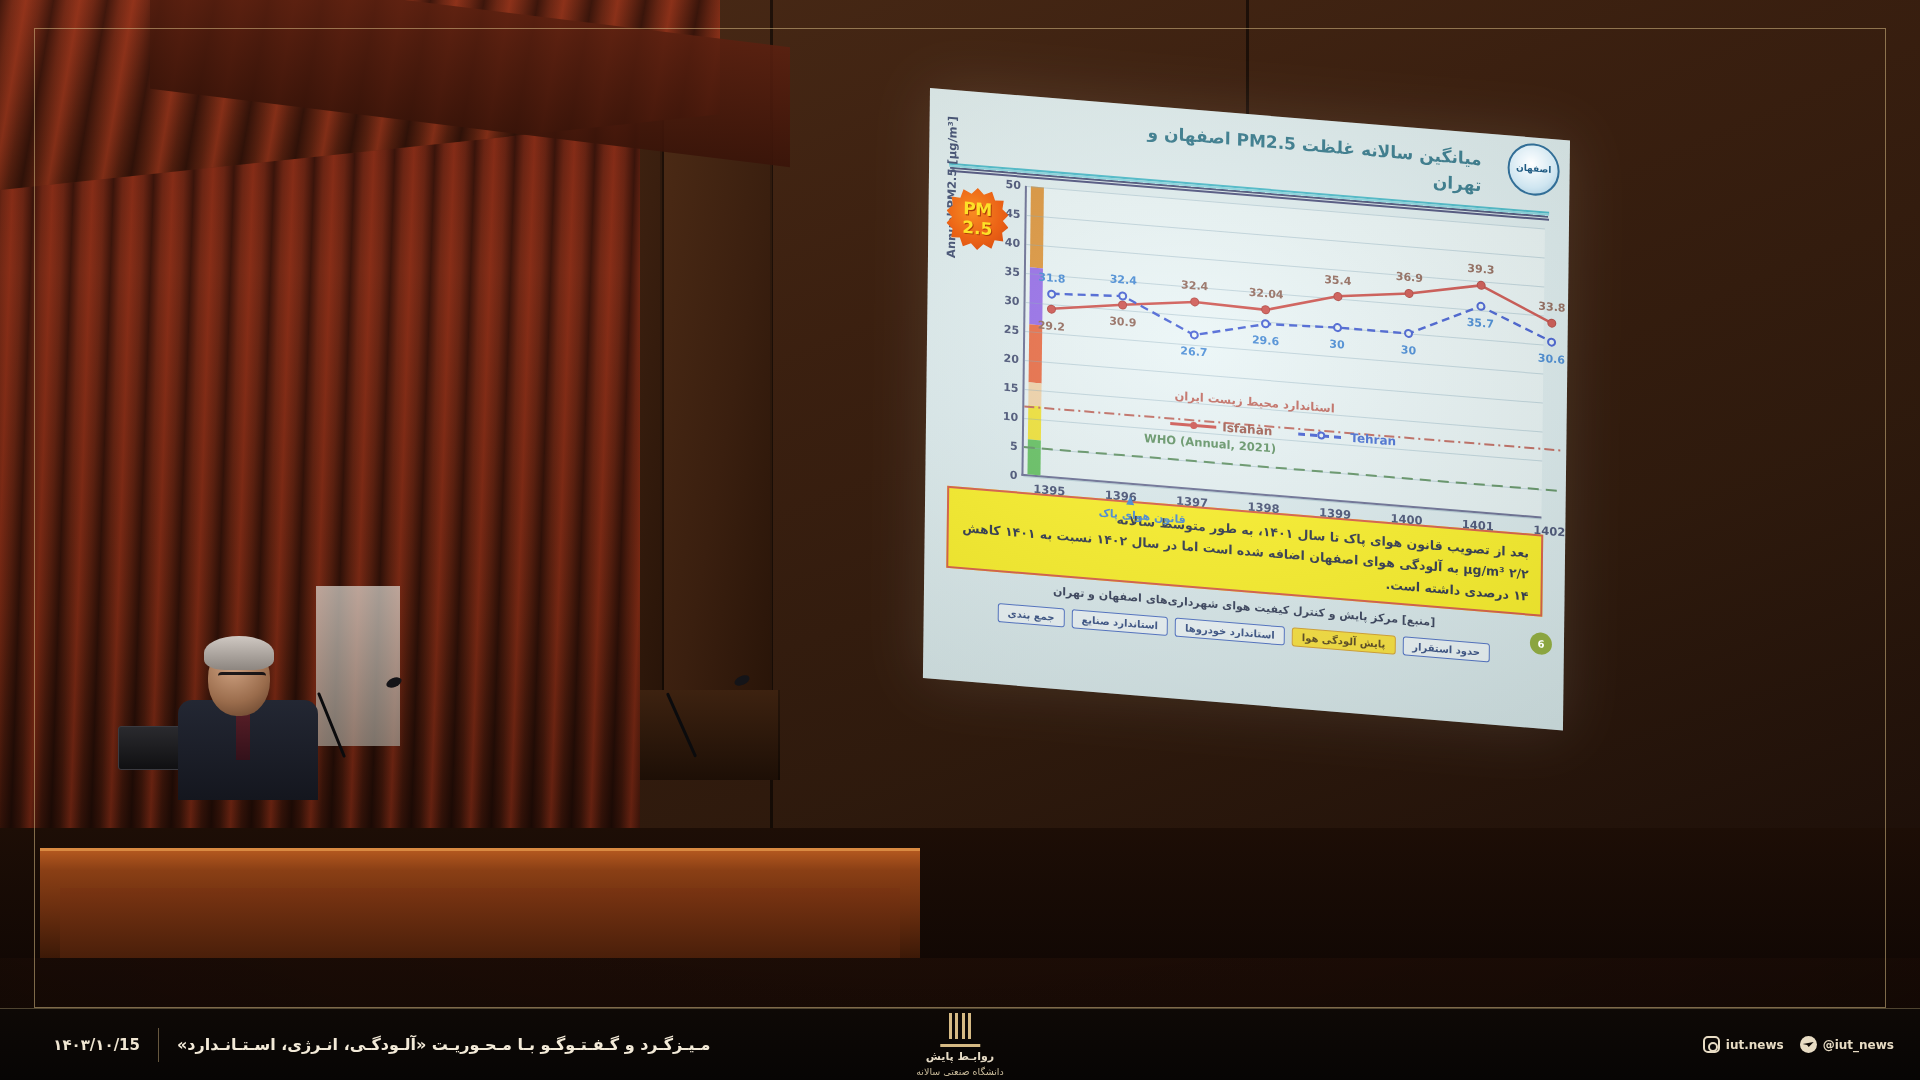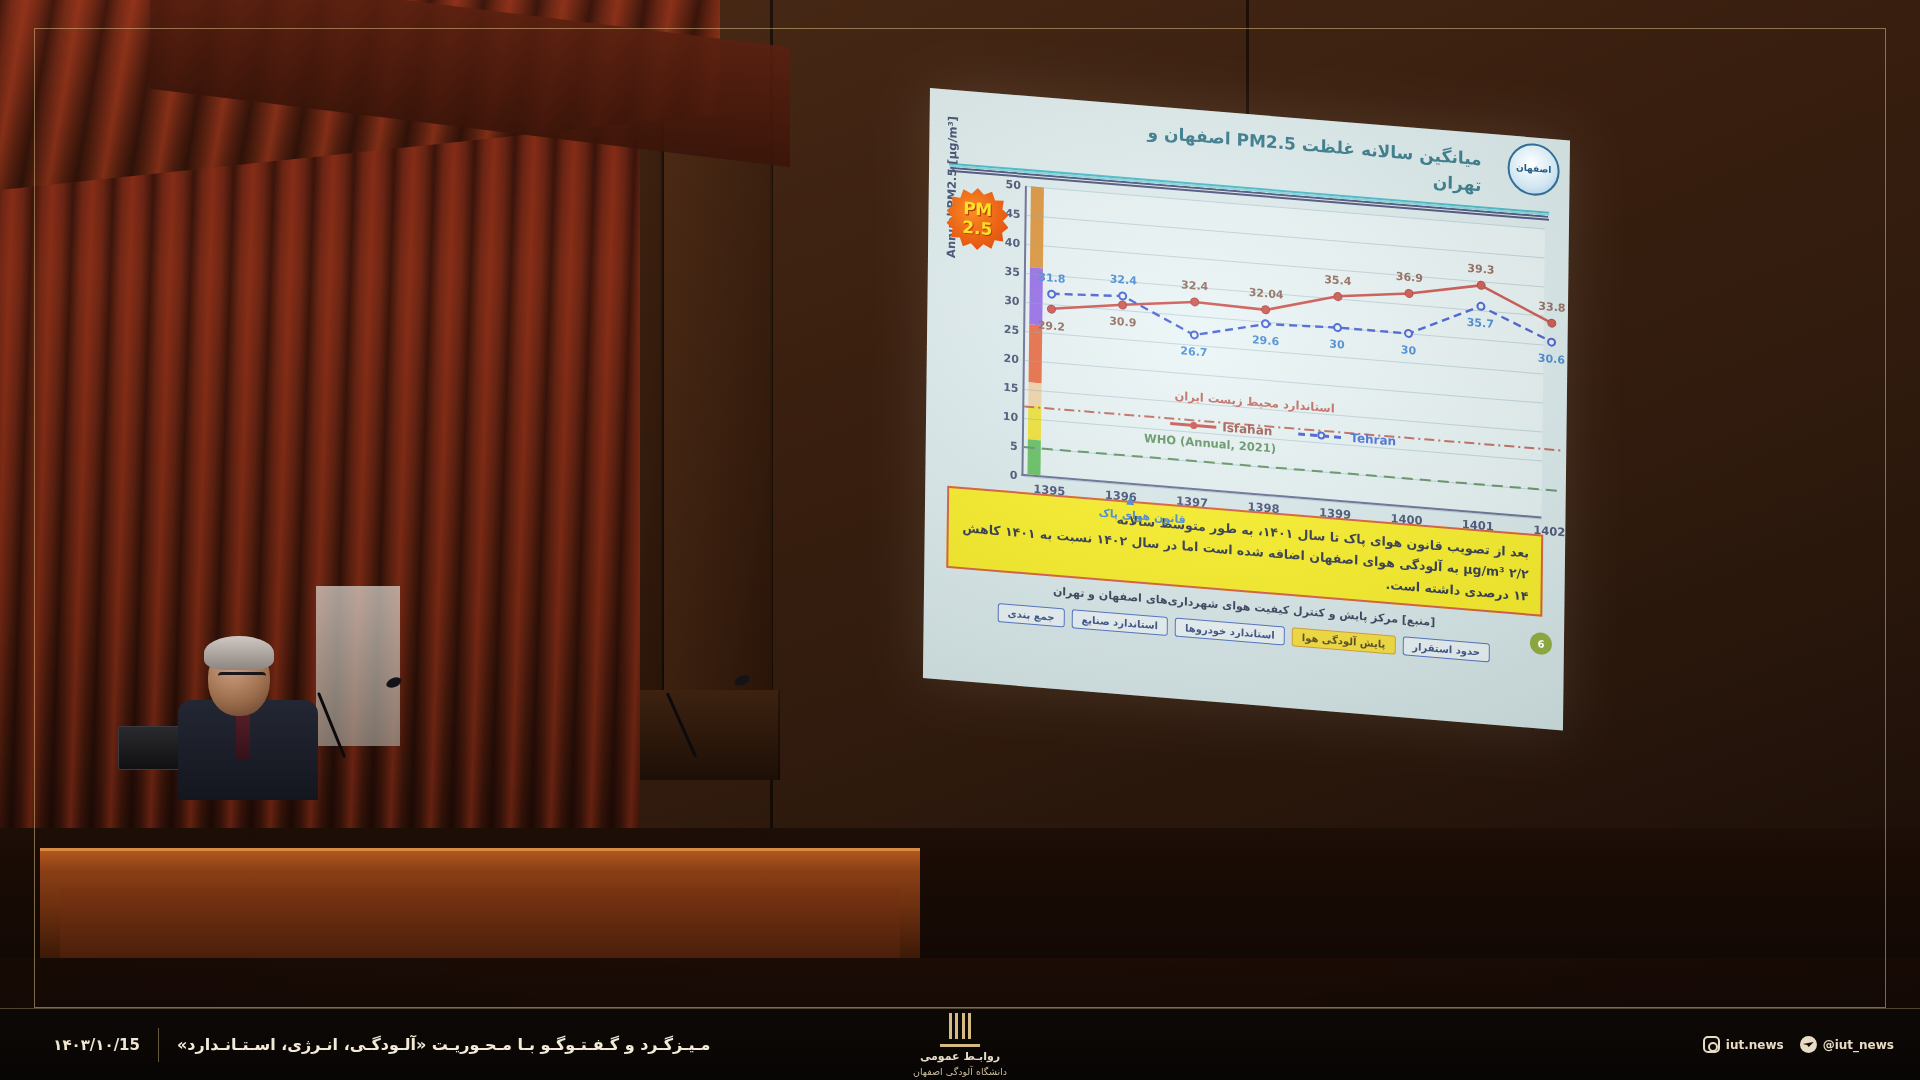--- a/index.html
+++ b/index.html
@@ -483,22 +483,22 @@
   <div class="frame"></div>
 
   <div class="footer">
     <div class="footer-date">۱۴۰۳/۱۰/15</div>
     <div class="footer-sep"></div>
     <div class="footer-title">مـیـزگـرد و گـفـتـوگـو بـا مـحـوریـت «آلـودگـی، انـرژی، اسـتـانـدارد»</div>
 
     <div class="footer-center">
       <div class="emblem"></div>
       <div class="emblem-base"></div>
-      <div class="footer-org">روابـط عمومی</div>
-      <div class="footer-org2">دانشگاه آلودگی اصفهان</div>
+      <div class="footer-org">روابـط پایش</div>
+      <div class="footer-org2">دانشگاه صنعتی سالانه</div>
     </div>
 
     <div class="footer-right">
       <div class="social">
         <span class="ig-icon"></span>
         <span>iut.news</span>
       </div>
       <div class="social">
         <span class="tg-icon"></span>
         <span>@iut_news</span>

